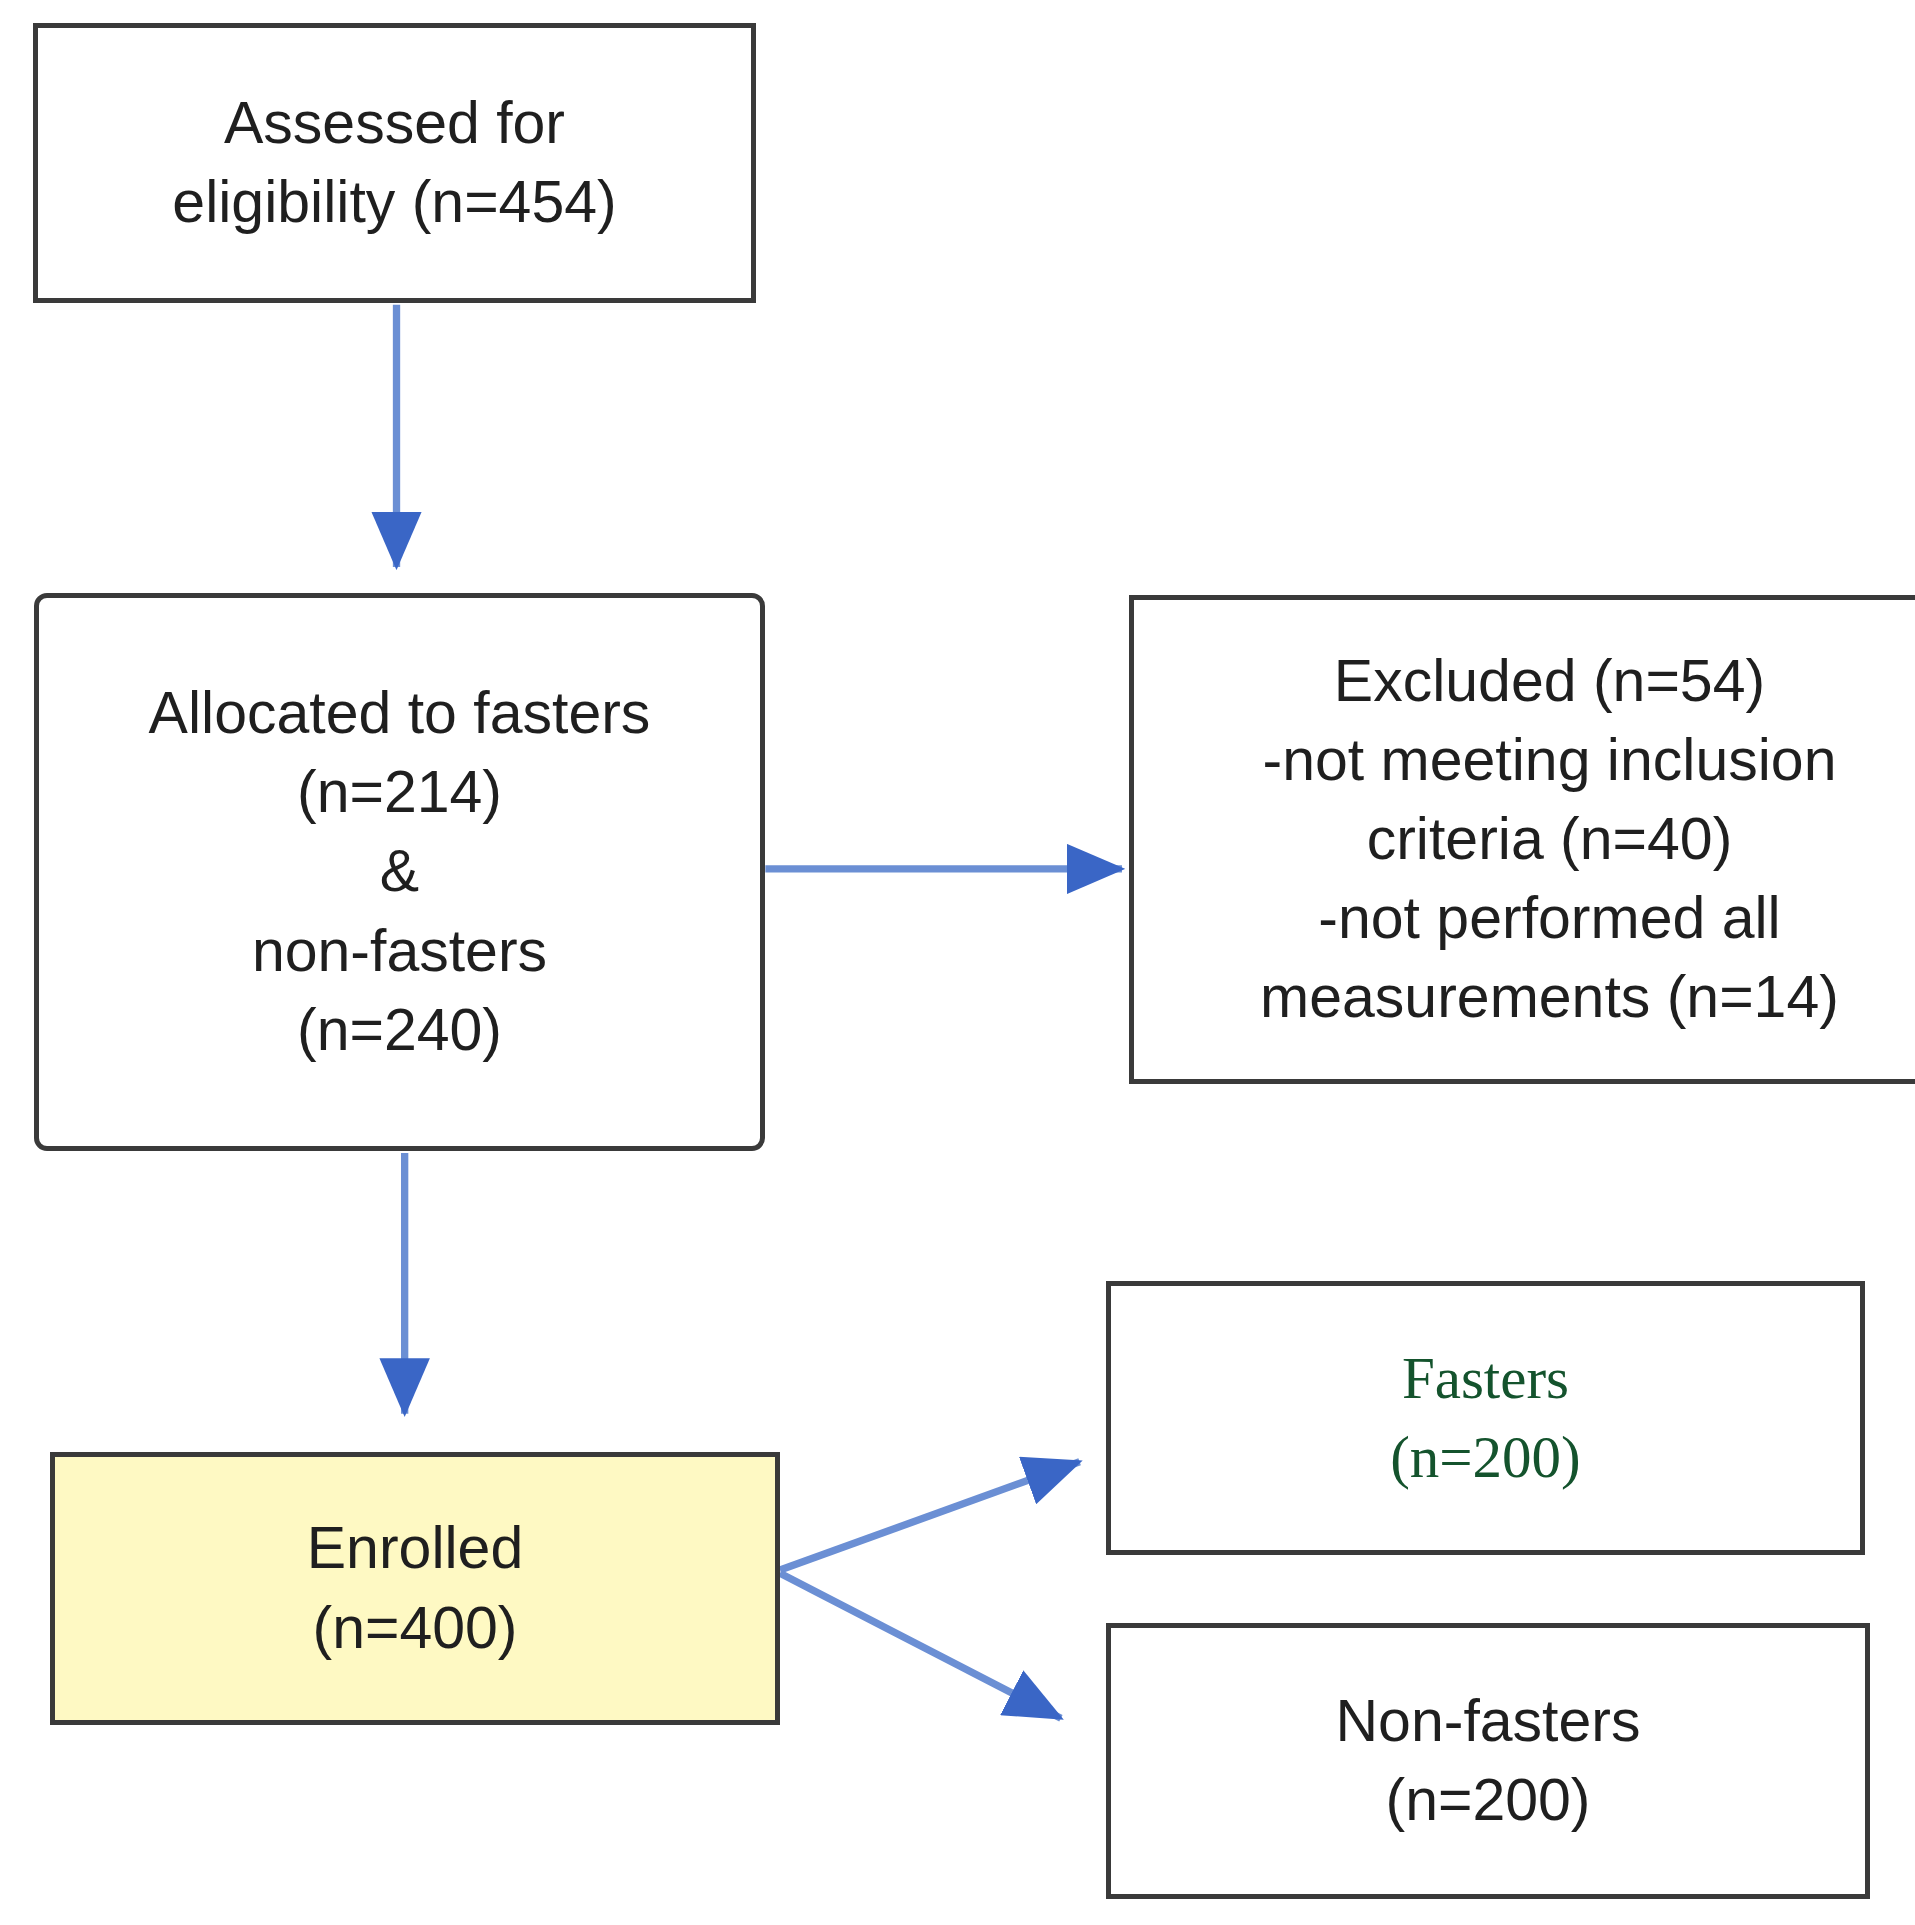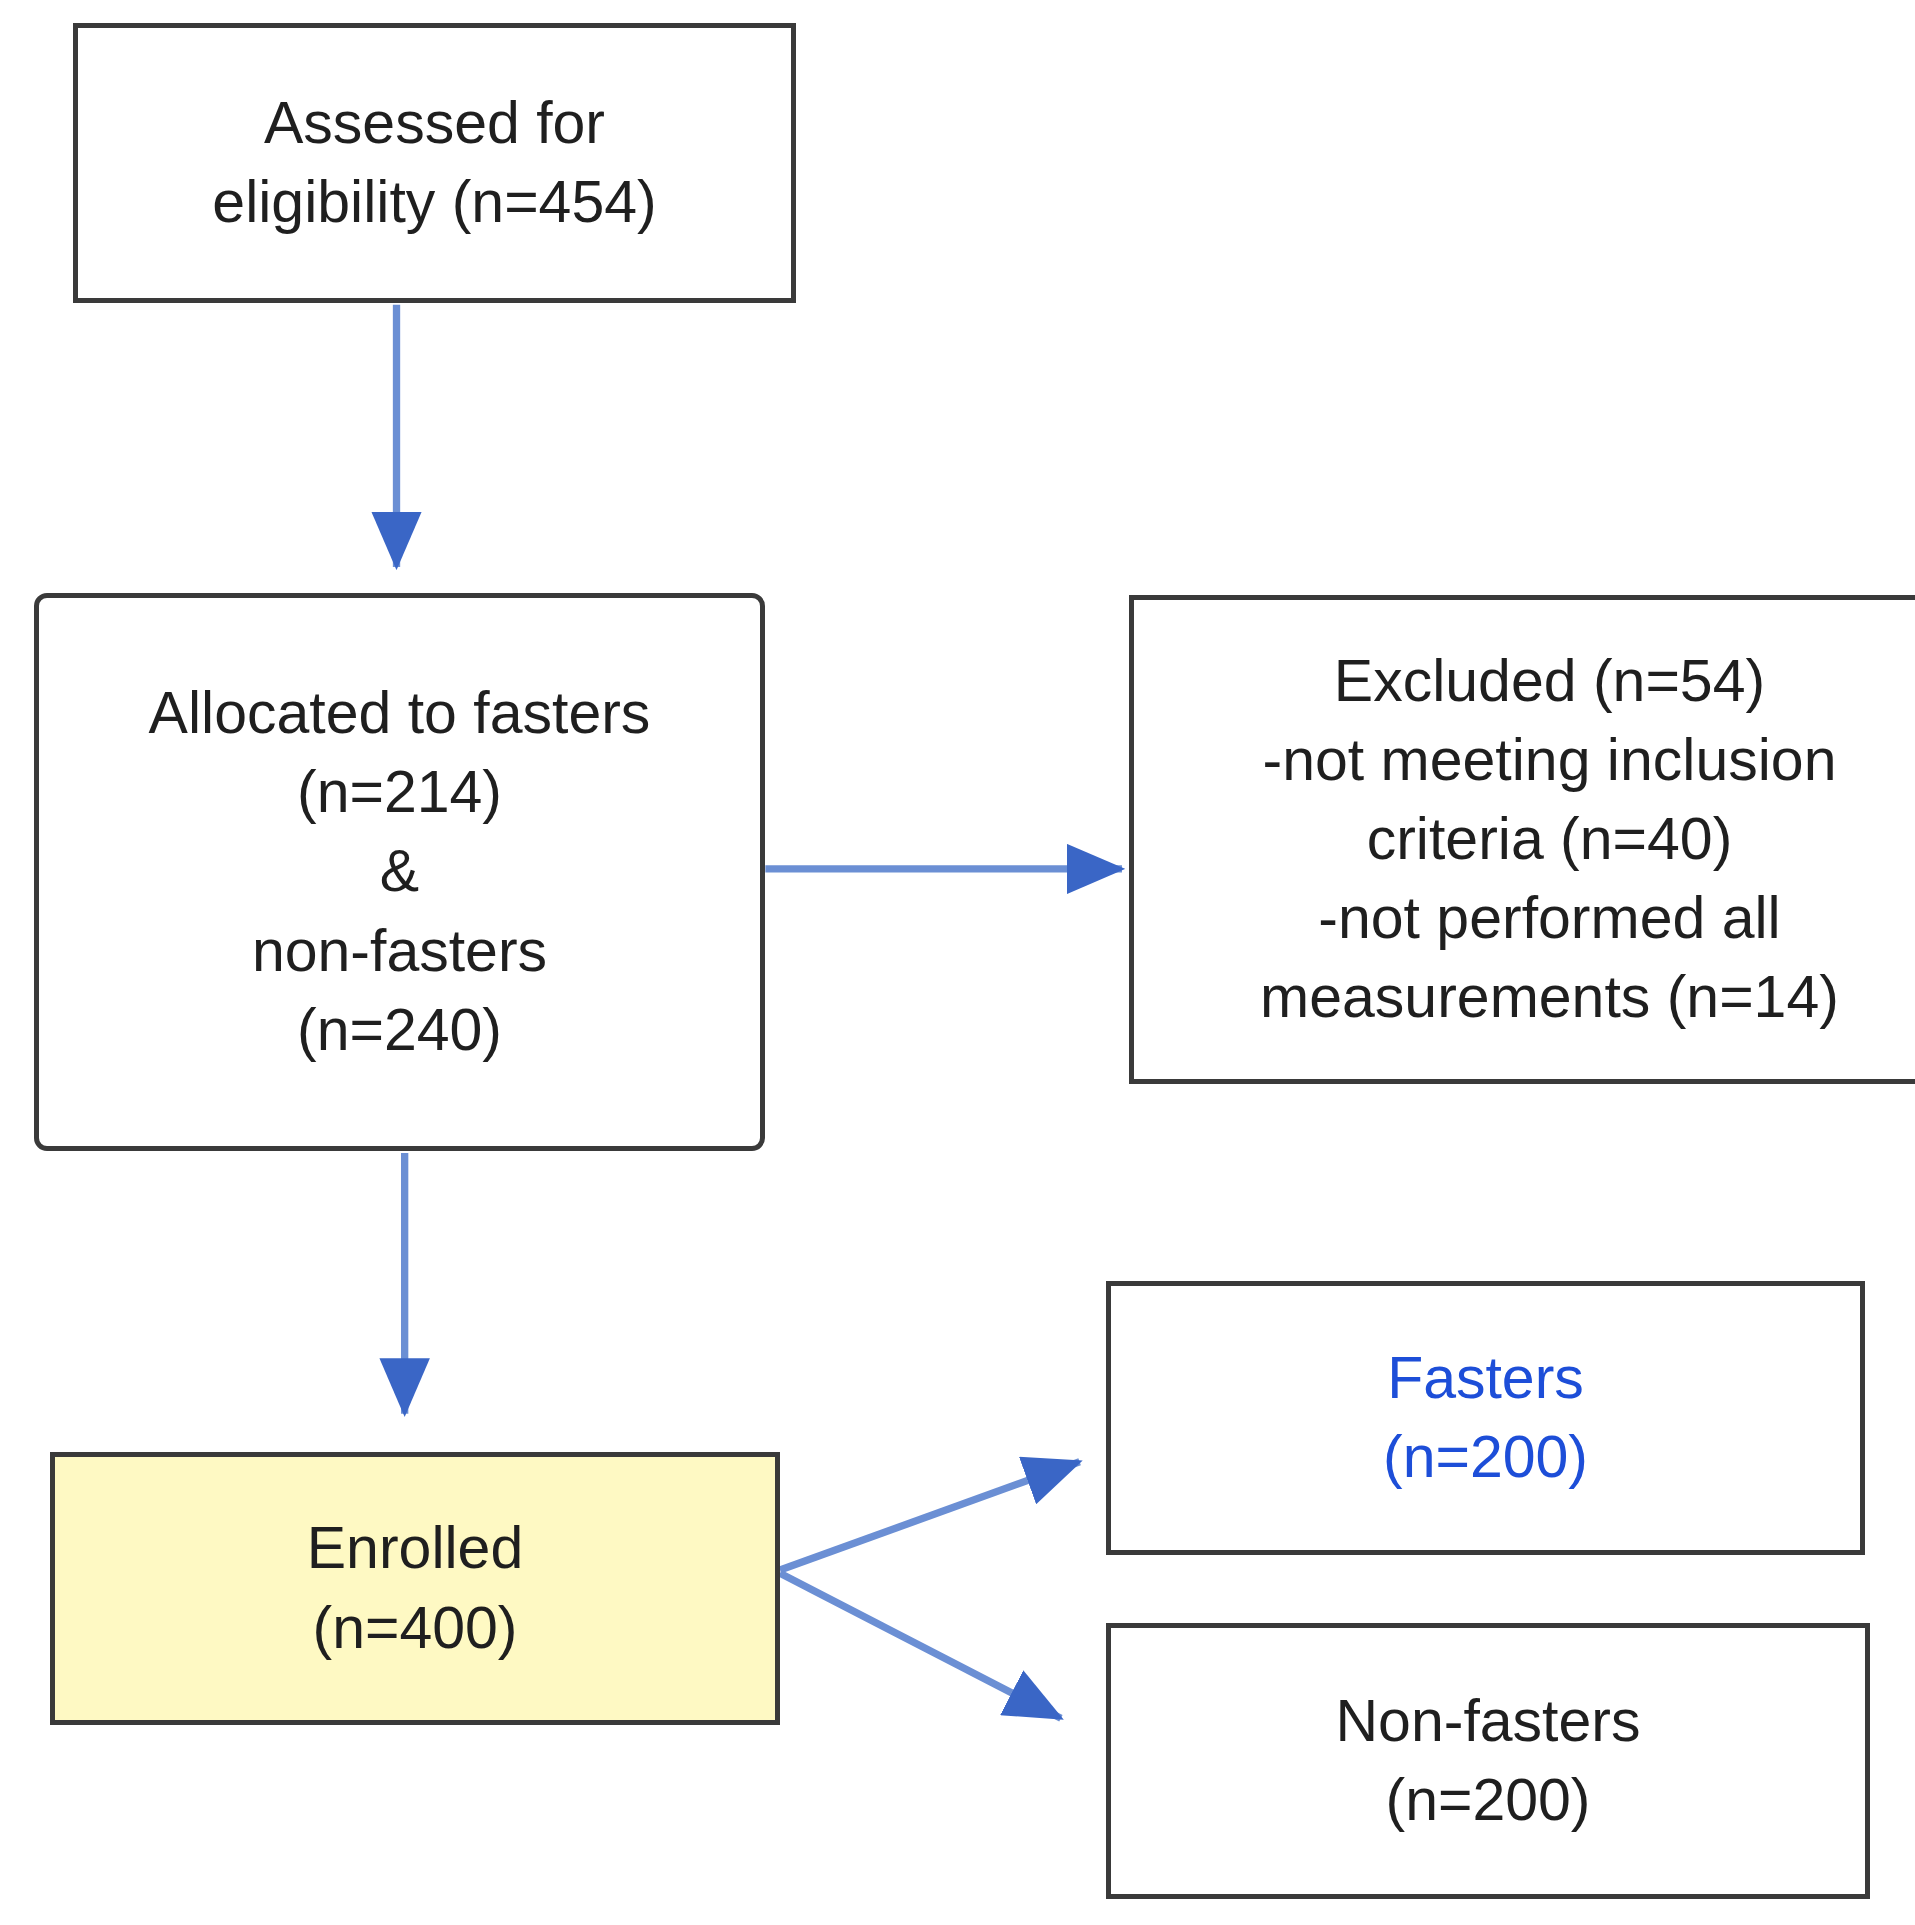--- a/index.html
+++ b/index.html
@@ -34,21 +34,21 @@
     text-align: center;
     color: #1f1f1f;
     font-size: 59px;
     line-height: 1.34;
   }
   .flow-box .label {
     white-space: pre-line;
     padding: 0 16.3px;
   }
   
-  .box-assessed    { left: 33px;   top: 23px;   width: 723px; height: 280px; margin-left: 40px; }
+  .box-assessed    { left: 33px;   top: 23px;   width: 723px; height: 280px; }
   .box-allocated   { left: 34px;   top: 593px;  width: 731px; height: 558px; border-radius: 13px; }
   .box-excluded    { left: 1129px; top: 595px;  width: 841px; height: 489px; }
   .box-enrolled    { left: 50px;   top: 1452px; width: 730px; height: 273px; }
   .box-fasters     { left: 1106px; top: 1281px; width: 759px; height: 274px; }
   .box-nonfasters  { left: 1106px; top: 1623px; width: 764px; height: 276px; }
 </style>
 </head>
 <body>
 
 <div class="canvas">
@@ -85,21 +85,21 @@
 criteria (n=40)
 -not performed all
 measurements (n=14)</span>
   </div>
 
   <div class="flow-box box-enrolled" style="border-color: rgb(58, 58, 58); color: rgb(31, 31, 31); background: #fef9c3;">
     <span class="label">Enrolled
 (n=400)</span>
   </div>
 
-  <div class="flow-box box-fasters" style="border-color: rgb(58, 58, 58); color: #1d4ed8; background: rgb(255, 255, 255);">
+  <div class="flow-box box-fasters" style="border-color: rgb(58, 58, 58); color: #14532d; background: rgb(255, 255, 255); font-family: Liberation Serif, serif;">
     <span class="label">Fasters
 (n=200)</span>
   </div>
 
   <div class="flow-box box-nonfasters" style="border-color: rgb(58, 58, 58); color: rgb(31, 31, 31); background: rgb(255, 255, 255);">
     <span class="label">Non-fasters
 (n=200)</span>
   </div>
 
 </div>

